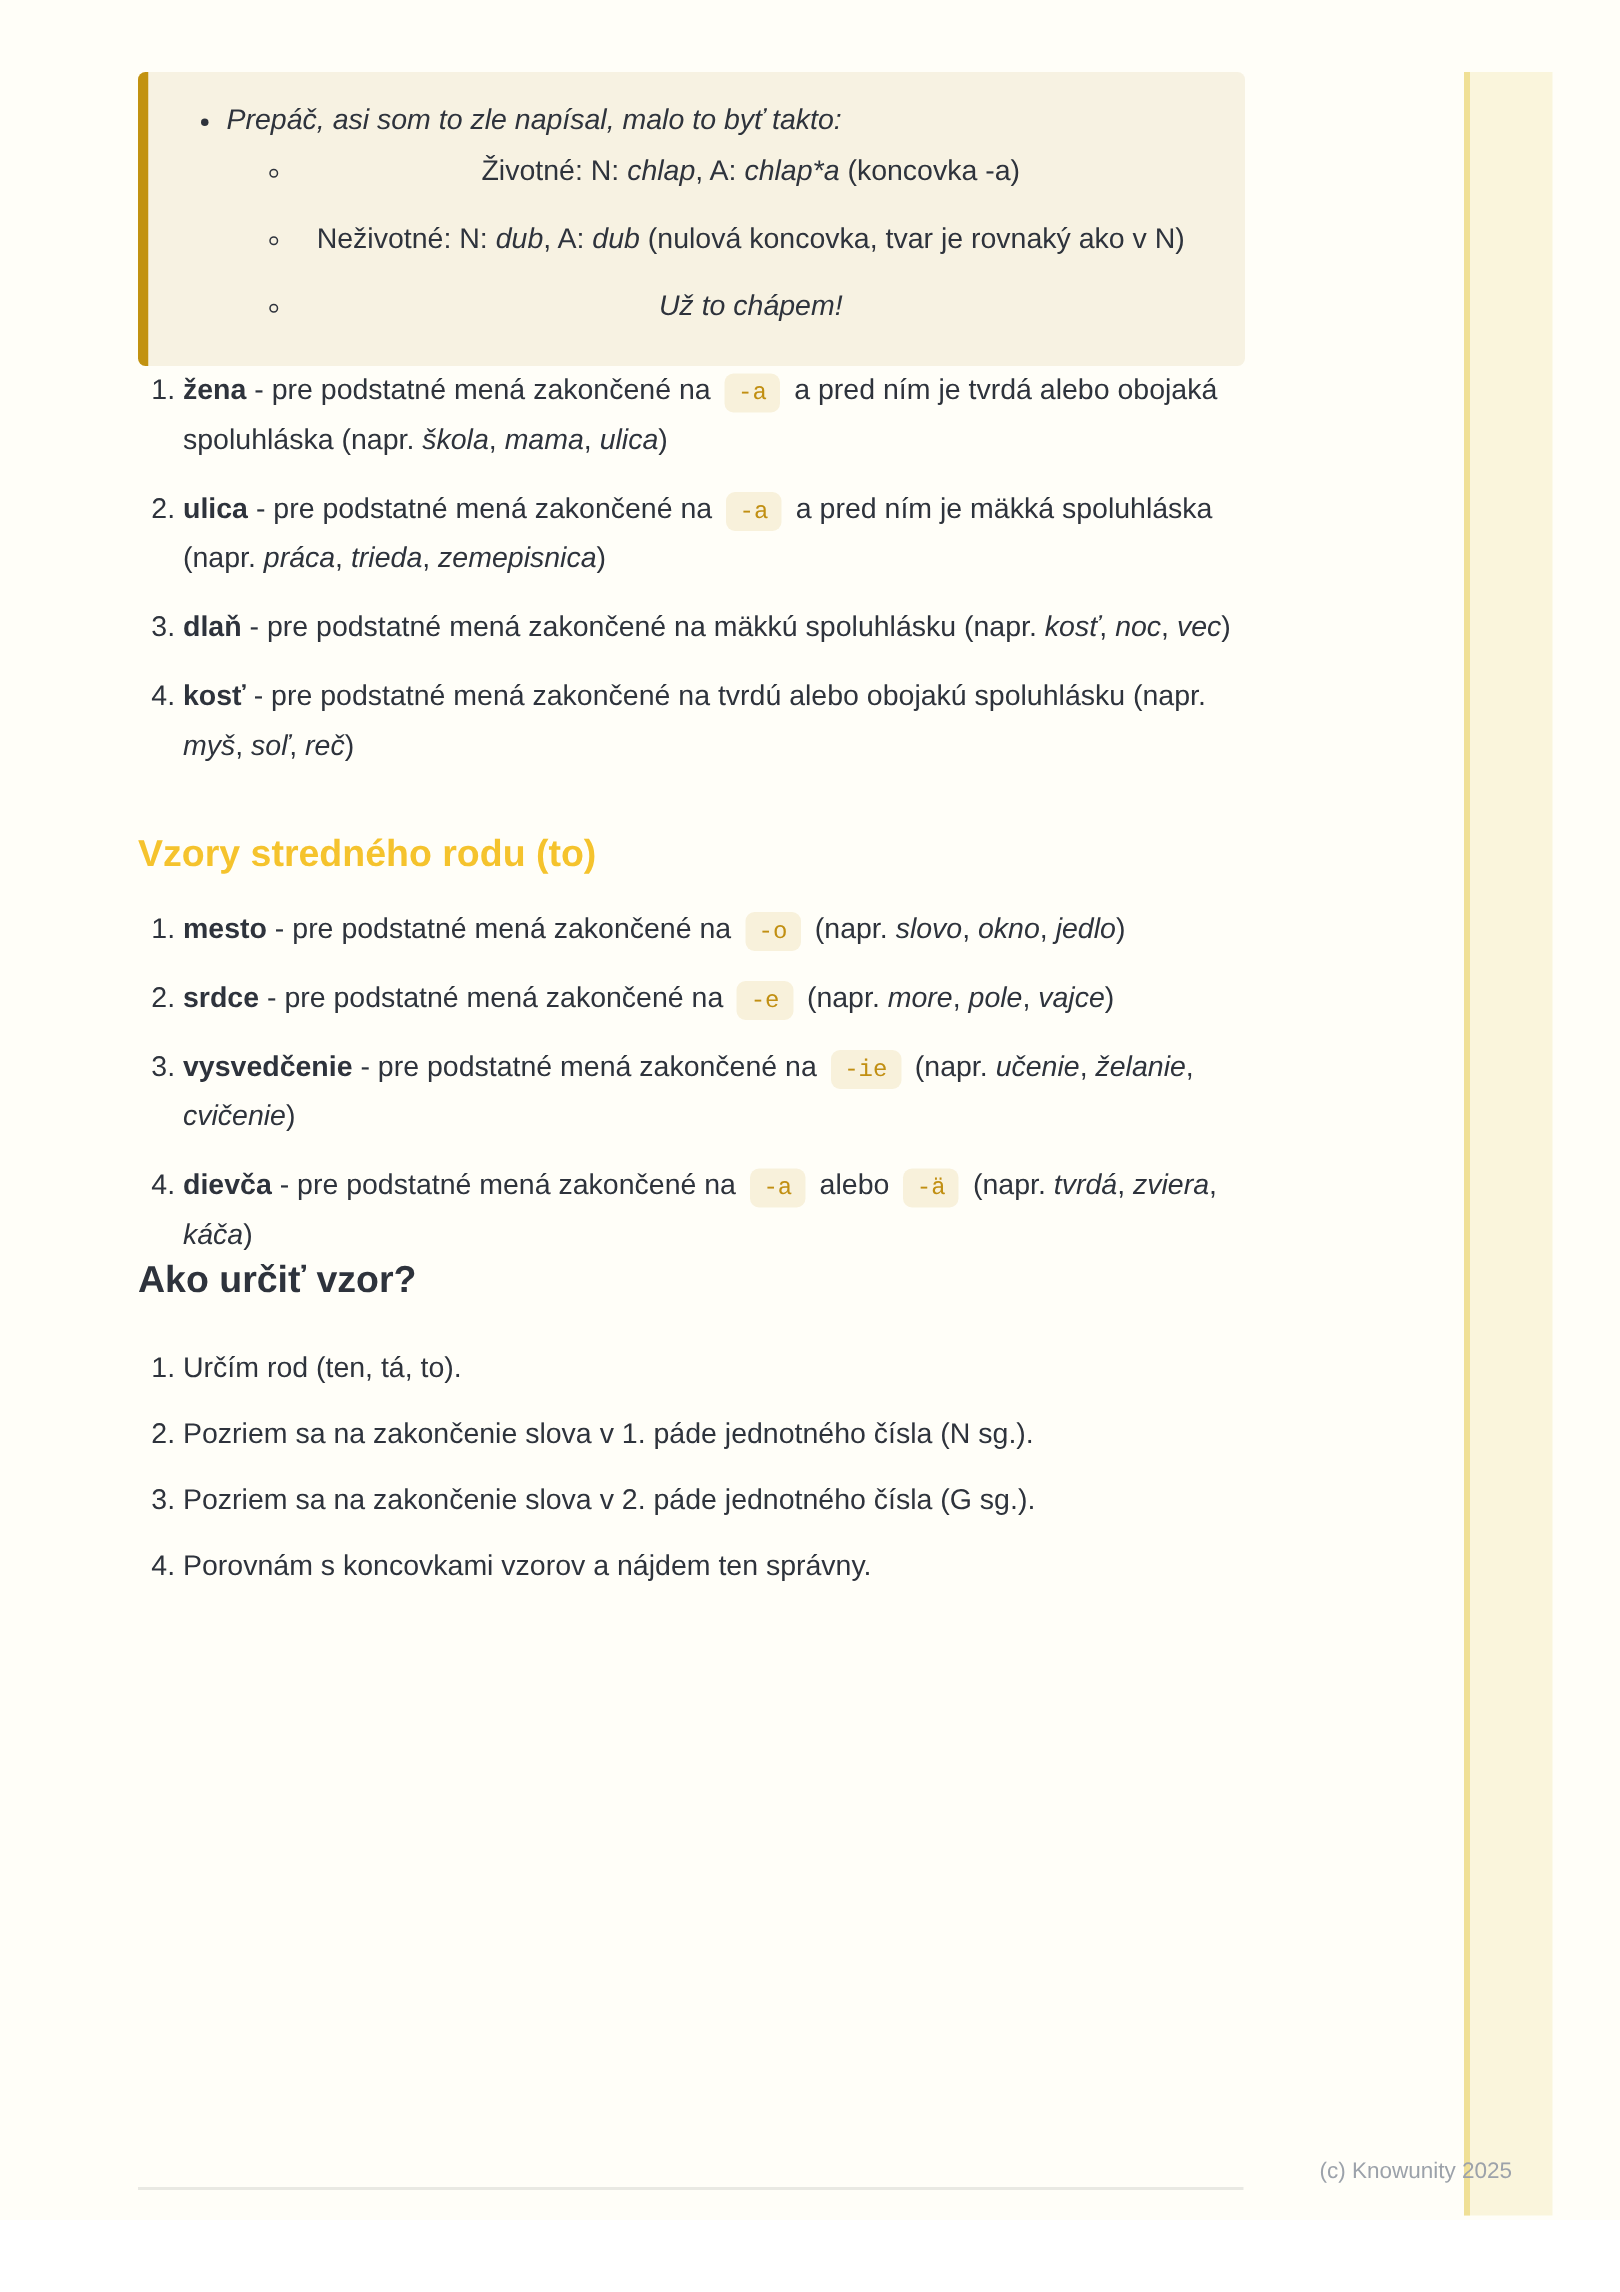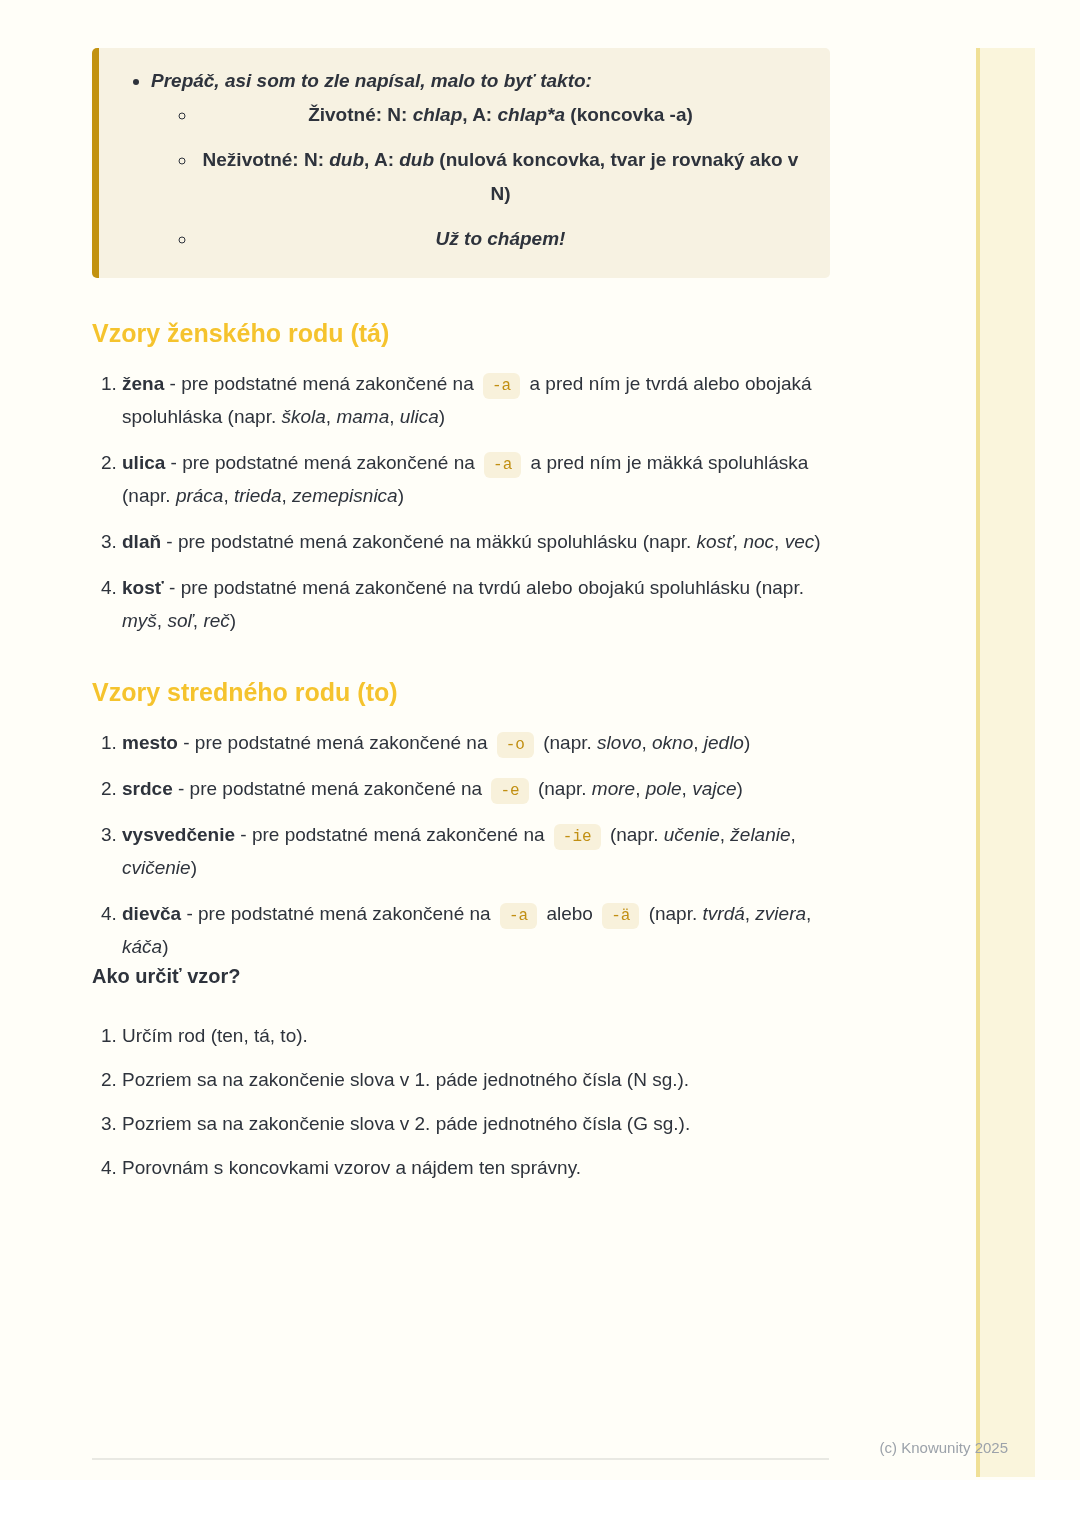--- a/index.html
+++ b/index.html
@@ -20,21 +20,20 @@
     position:absolute;left:92px;top:0;width:738px;padding-top:48px;
     font-size:19px;line-height:33px;
   }
   
   .callout{
     background:var(--callout_bg,#f7f2e2);
     border-left:7px solid var(--callout_border,#c29210);
     border-radius:5px;
     padding:16px 26px 22px 0;
     margin:0;
-    font-weight:bold;
   }
   .callout ul{margin:0;}
   ul.ul-outer{list-style:disc;padding-left:52px;}
   ul.ul-inner{list-style:circle;padding-left:46px;margin-top:0;text-align:center;}
   .callout li{line-height:34px;}
   ul.ul-inner > li + li{margin-top:11px;}
   
   h3{
     margin:40px 0 19px;font-size:25px;line-height:30px;font-weight:700;
     color:var(--accent,#f5c32d);
@@ -54,21 +53,21 @@
     display:inline-block;
     font-family:"Liberation Mono","DejaVu Sans Mono",monospace;
     font-size:16px;line-height:20px;
     background:var(--badge_bg,#f8f1db);
     color:var(--badge_text,#c18f12);
     border-radius:6px;
     padding:3px 9px;margin:0 4px;
     vertical-align:baseline;
   }
   p.lede{margin:0 0 26px;text-align:justify;line-height:34px;}
-  p.subhead{margin:0 0 30px;font-size:20px;font-weight:700;line-height:26px;}
+  p.subhead{margin:0 0 30px;font-size:25px;font-weight:700;line-height:26px;}
   ol.steps li{margin-bottom:11px;}
   
   .footer-rule{position:absolute;left:92px;top:1458px;width:737px;height:2px;background:var(--rule,#e9e9e3);}
   .footer-copy{
     position:absolute;top:1438px;right:72px;z-index:3;
     font-size:15px;line-height:20px;color:var(--muted,#9ca2aa);
   }
 </style>
 </head>
 <body>
@@ -85,21 +84,20 @@
           <span><span class="it">Prepáč, asi som to zle napísal, malo to byť takto:</span></span>
           <ul class="ul-inner">
               <li><span>Životné: N: </span><span class="it">chlap</span><span>, A: </span><span class="it">chlap*a</span><span> (koncovka -a)</span></li>
               <li><span>Neživotné: N: </span><span class="it">dub</span><span>, A: </span><span class="it">dub</span><span> (nulová koncovka, tvar je rovnaký ako v N)</span></li>
               <li><span class="it">Už to chápem!</span></li>
             </ul>
         </li>
       </ul>
     </section>
 
-    <h3>Vzory ženského rodu (tá)</h3>
     <ol>
         <li><span class="bd">žena</span><span> - pre podstatné mená zakončené na </span><span class="code-badge">-a</span><span> a pred ním je tvrdá alebo obojaká spoluhláska (napr. </span><span class="it">škola</span><span>, </span><span class="it">mama</span><span>, </span><span class="it">ulica</span><span>)</span></li>
         <li><span class="bd">ulica</span><span> - pre podstatné mená zakončené na </span><span class="code-badge">-a</span><span> a pred ním je mäkká spoluhláska (napr. </span><span class="it">práca</span><span>, </span><span class="it">trieda</span><span>, </span><span class="it">zemepisnica</span><span>)</span></li>
         <li><span class="bd">dlaň</span><span> - pre podstatné mená zakončené na mäkkú spoluhlásku (napr. </span><span class="it">kosť</span><span>, </span><span class="it">noc</span><span>, </span><span class="it">vec</span><span>)</span></li>
         <li><span class="bd">kosť</span><span> - pre podstatné mená zakončené na tvrdú alebo obojakú spoluhlásku (napr. </span><span class="it">myš</span><span>, </span><span class="it">soľ</span><span>, </span><span class="it">reč</span><span>)</span></li>
       </ol>
 
     <h3>Vzory stredného rodu (to)</h3>
     <ol>
         <li><span class="bd">mesto</span><span> - pre podstatné mená zakončené na </span><span class="code-badge">-o</span><span> (napr. </span><span class="it">slovo</span><span>, </span><span class="it">okno</span><span>, </span><span class="it">jedlo</span><span>)</span></li>

